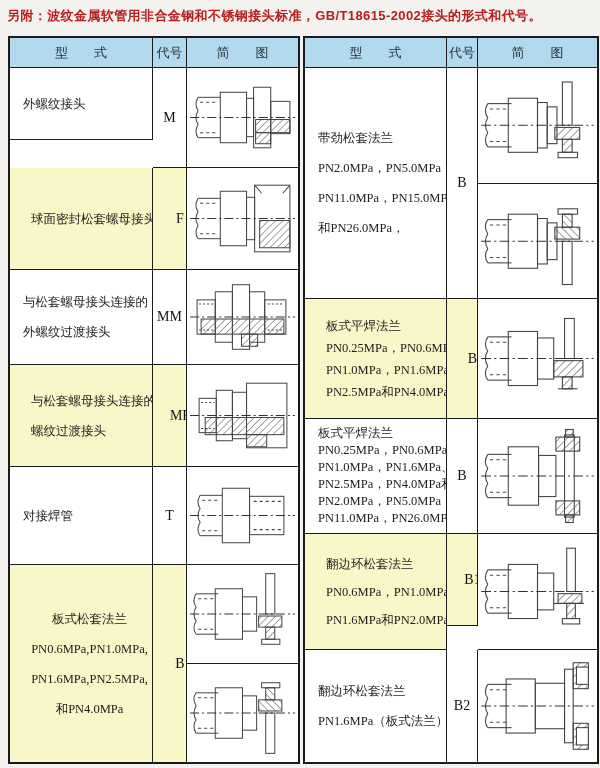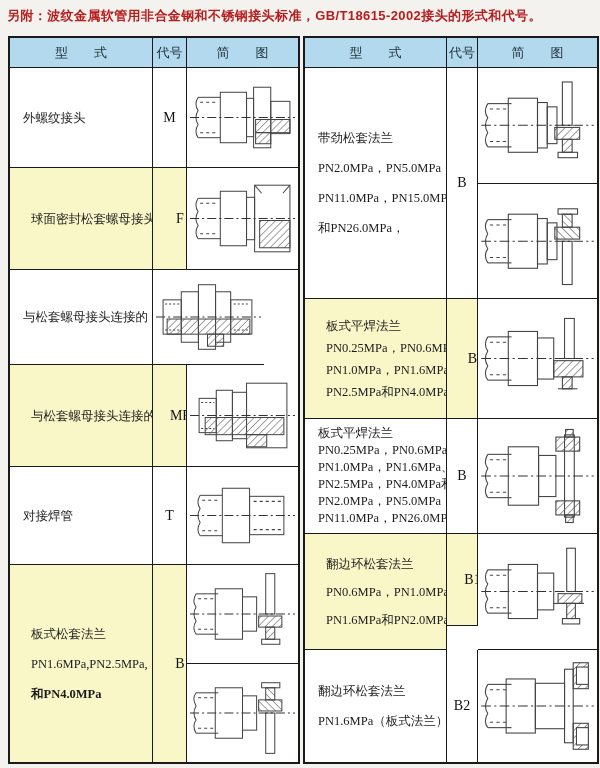--- a/index.html
+++ b/index.html
@@ -35,21 +35,21 @@
 <div class="page">
   <div class="title">另附：波纹金属软管用非合金钢和不锈钢接头标准，GB/T18615-2002接头的形式和代号。</div>
   <div class="tables">
     <div class="tbl" id="tbl-left">
         <div class="row">
           <div class="cell th" style="width: 143px; height: 30px;">型　　式</div>
           <div class="cell th" style="width: 34px; height: 30px;">代号</div>
           <div class="cell th lastcol" style="width: 111px; height: 30px;">简　　图</div>
         </div>
         <div class="row">
-          <div class="cell type" style="width: 143px; height: 100px;">
+          <div class="cell type" style="width: 143px; height: 72px;">
             <div class="ln" style="line-height: 30px;">外螺纹接头</div>
           </div>
           <div class="cell code" style="width: 34px; height: 100px;">M</div>
           <div class="cell diag lastcol" style="width: 111px; height: 100px;">
             <div class="sub">
               <svg viewBox="0 0 110 90" preserveAspectRatio="xMidYMid meet">
                 <defs>
                   <pattern id="h1" width="5" height="5" patternUnits="userSpaceOnUse" patternTransform="rotate(45)">
                     <line x1="0" y1="0" x2="0" y2="5" stroke="#666" stroke-width="1.2"></line>
                   </pattern>
@@ -99,21 +99,23 @@
                   <rect x="72" y="47" width="30" height="27" fill="url(#h2)" stroke="#444" stroke-width="1"></rect>
                 </g>
                 <line x1="3" y1="45" x2="107" y2="45" stroke="#333" stroke-width="1" stroke-dasharray="9,3,2,3"></line>
               </svg>
             </div>
           </div>
         </div>
         <div class="row">
           <div class="cell type" style="width: 143px; height: 95px;">
             <div class="ln" style="line-height: 30px;">与松套螺母接头连接的</div>
-          </div>
+            <div class="ln" style="line-height: 30px;">外螺纹过渡接头</div>
+          </div>
+          <div class="cell code" style="width: 34px; height: 95px;">MM</div>
           <div class="cell diag lastcol" style="width: 111px; height: 95px;">
             <div class="sub">
               <svg viewBox="0 0 110 90" preserveAspectRatio="xMidYMid meet">
                 <defs>
                   <pattern id="h3" width="5" height="5" patternUnits="userSpaceOnUse" patternTransform="rotate(45)">
                     <line x1="0" y1="0" x2="0" y2="5" stroke="#666" stroke-width="1.2"></line>
                   </pattern>
                 </defs>
                 <g>
                   <rect x="10" y="28" width="18" height="34" fill="none" stroke="#444" stroke-width="1"></rect>
@@ -129,20 +131,21 @@
                   <rect x="54" y="62" width="16" height="12" fill="url(#h3)" stroke="#444" stroke-width="1"></rect>
                 </g>
                 <line x1="3" y1="45" x2="107" y2="45" stroke="#333" stroke-width="1" stroke-dasharray="9,3,2,3"></line>
               </svg>
             </div>
           </div>
         </div>
         <div class="row">
           <div class="cell type hl" style="width: 143px; height: 102px;">
             <div class="ln" style="line-height: 30px;">与松套螺母接头连接的内</div>
+            <div class="ln" style="line-height: 30px;">螺纹过渡接头</div>
           </div>
           <div class="cell code hl" style="width: 34px; height: 102px;">MF</div>
           <div class="cell diag lastcol" style="width: 111px; height: 102px;">
             <div class="sub">
               <svg viewBox="0 0 110 90" preserveAspectRatio="xMidYMid meet">
                 <defs>
                   <pattern id="h4" width="5" height="5" patternUnits="userSpaceOnUse" patternTransform="rotate(45)">
                     <line x1="0" y1="0" x2="0" y2="5" stroke="#666" stroke-width="1.2"></line>
                   </pattern>
                 </defs>
@@ -184,24 +187,25 @@
                   <rect x="62" y="26" width="34" height="38" fill="none" stroke="#444" stroke-width="1"></rect>
                   <line x1="66" y1="31" x2="93" y2="31" stroke="#444" stroke-width="1" stroke-dasharray="3,3"></line>
                   <line x1="66" y1="59" x2="93" y2="59" stroke="#444" stroke-width="1" stroke-dasharray="3,3"></line>
                 </g>
                 <line x1="3" y1="45" x2="107" y2="45" stroke="#333" stroke-width="1" stroke-dasharray="9,3,2,3"></line>
               </svg>
             </div>
           </div>
         </div>
         <div class="row">
-          <div class="cell type hl lastrow" style="width: 143px; height: 197px;">
+          <div class="cell type hl lastrow" style="width: 143px; height: 197px; text-align: center;">
             <div class="ln" style="line-height: 30px;">板式松套法兰</div>
+            <div class="ln" style="line-height: 30px;">PN0.6MPa,PN1.0MPa,</div>
             <div class="ln" style="line-height: 30px;">PN1.6MPa,PN2.5MPa,</div>
-            <div class="ln" style="line-height: 30px; font-weight: bold;">和PN4.0MPa</div>
+            <div class="ln" style="line-height: 30px;">和PN4.0MPa</div>
           </div>
           <div class="cell code hl lastrow" style="width: 34px; height: 197px;">B</div>
           <div class="cell diag lastcol lastrow" style="width: 111px; height: 197px;">
             <div class="sub">
               <svg viewBox="0 0 110 90" preserveAspectRatio="xMidYMid meet">
                 <defs>
                   <pattern id="h6" width="5" height="5" patternUnits="userSpaceOnUse" patternTransform="rotate(45)">
                     <line x1="0" y1="0" x2="0" y2="5" stroke="#666" stroke-width="1.2"></line>
                   </pattern>
                 </defs>

